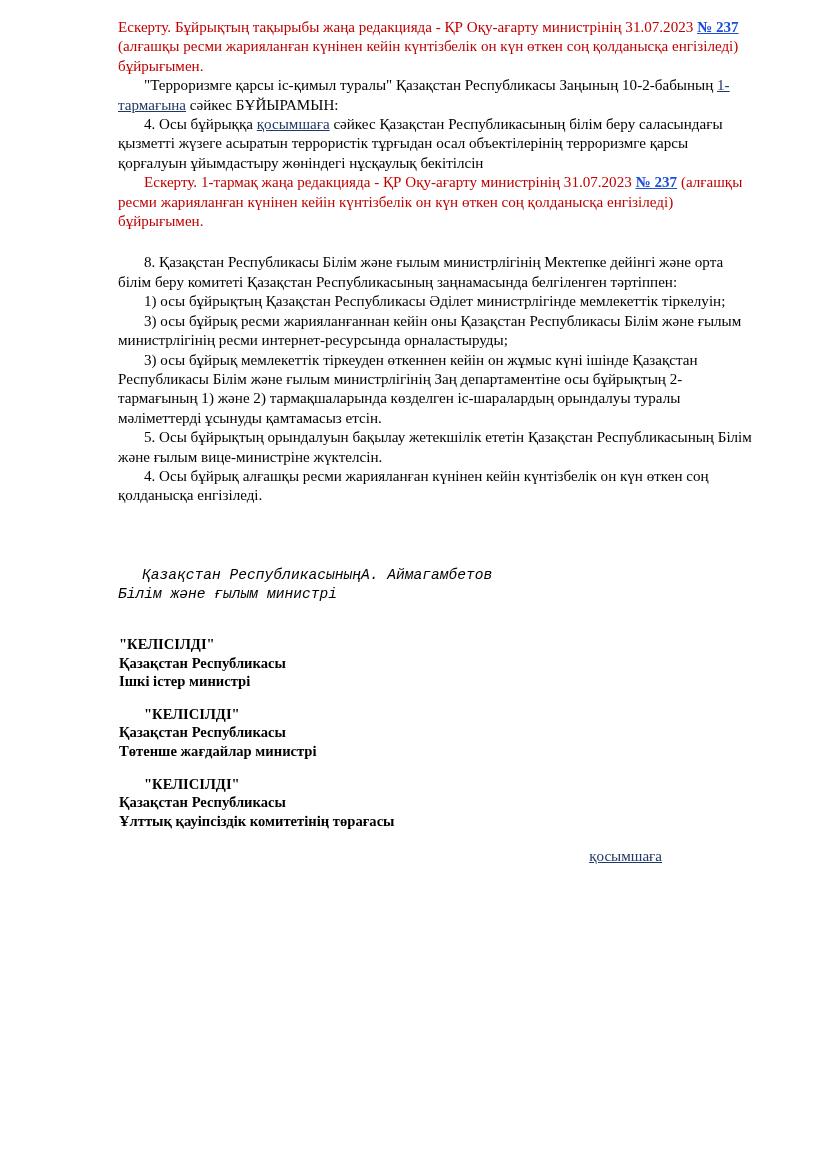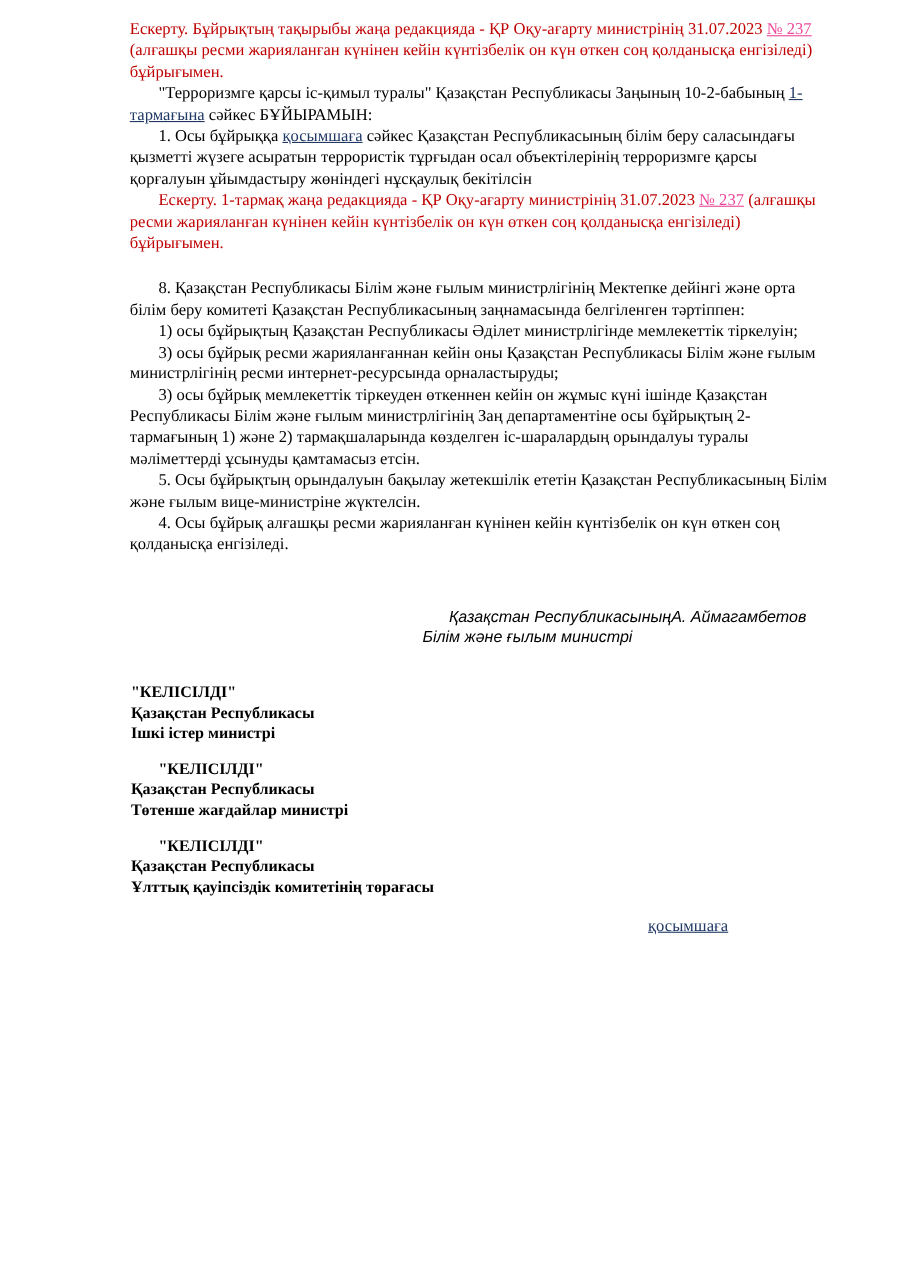--- a/index.html
+++ b/index.html
@@ -45,31 +45,32 @@
   }
 
   
   a.doclink {
     color: #1F3864;
     text-decoration: underline;
     text-underline-offset: 1px;
     cursor: pointer;
   }
   .note a.doclink {
-    color: #ec4899;
+    color: #1d4ed8;
+    font-weight: bold;
   }
   .gap-md { height: 22px; }
 
   
   .signature {
     display: flex;
-    justify-content: flex-end;
+    justify-content: flex-start;
     align-items: flex-start;
-    margin-top: 46px;
-    font-family: Liberation Sans, sans-serif;
+    margin-top: 60px;
+    font-family: Liberation Mono, monospace;
     font-style: italic;
     font-size: 14.6px;
     line-height: 19.6px;
   }
   .signature .post {
     padding-left: 0;
   }
   .signature .post .l1 {
     padding-left: 24px;
   }
@@ -112,21 +113,21 @@
 </head>
 <body>
 
 <div class="page">
   <div class="doc">
 
     <p class="note"><span>Ескерту. Бұйрықтың тақырыбы жаңа редакцияда - ҚР Оқу-ағарту министрінің 31.07.2023 </span><a class="doclink" href="#">№ 237</a><span> (алғашқы ресми жарияланған күнінен кейін күнтізбелік он күн өткен соң қолданысқа енгізіледі) бұйрығымен.</span></p>
 
     <p class="body-par"><span>"Терроризмге қарсы іс-қимыл туралы" Қазақстан Республикасы Заңының 10-2-бабының </span><a class="doclink" href="#">1-тармағына</a><span> сәйкес БҰЙЫРАМЫН:</span></p>
 
-    <p class="body-par"><span>1. Осы бұйрыққа </span><a class="doclink" href="#">қосымшаға</a><span> сәйкес Қазақстан Республикасының білім беру саласындағы қызметті жүзеге асыратын террористік тұрғыдан осал объектілерінің терроризмге қарсы қорғалуын ұйымдастыру жөніндегі нұсқаулық бекітілсін</span></p>
+    <p class="body-par"><span>4. Осы бұйрыққа </span><a class="doclink" href="#">қосымшаға</a><span> сәйкес Қазақстан Республикасының білім беру саласындағы қызметті жүзеге асыратын террористік тұрғыдан осал объектілерінің терроризмге қарсы қорғалуын ұйымдастыру жөніндегі нұсқаулық бекітілсін</span></p>
 
     <p class="note note-indent"><span>Ескерту. 1-тармақ жаңа редакцияда - ҚР Оқу-ағарту министрінің 31.07.2023 </span><a class="doclink" href="#">№ 237</a><span> (алғашқы ресми жарияланған күнінен кейін күнтізбелік он күн өткен соң қолданысқа енгізіледі) бұйрығымен.</span></p>
 
     <div class="gap-md"></div>
 
     <p class="body-par">8. Қазақстан Республикасы Білім және ғылым министрлігінің Мектепке дейінгі және орта білім беру комитеті Қазақстан Республикасының заңнамасында белгіленген тәртіппен:</p>
     <p class="body-par">1) осы бұйрықтың Қазақстан Республикасы Әділет министрлігінде мемлекеттік тіркелуін;</p>
     <p class="body-par">3) осы бұйрық ресми жарияланғаннан кейін оны Қазақстан Республикасы Білім және ғылым министрлігінің ресми интернет-ресурсында орналастыруды;</p>
     <p class="body-par">3) осы бұйрық мемлекеттік тіркеуден өткеннен кейін он жұмыс күні ішінде Қазақстан Республикасы Білім және ғылым министрлігінің Заң департаментіне осы бұйрықтың 2-тармағының 1) және 2) тармақшаларында көзделген іс-шаралардың орындалуы туралы мәліметтерді ұсынуды қамтамасыз етсін.</p>
     <p class="body-par">5. Осы бұйрықтың орындалуын бақылау жетекшілік ететін Қазақстан Республикасының Білім және ғылым вице-министріне жүктелсін.</p>

